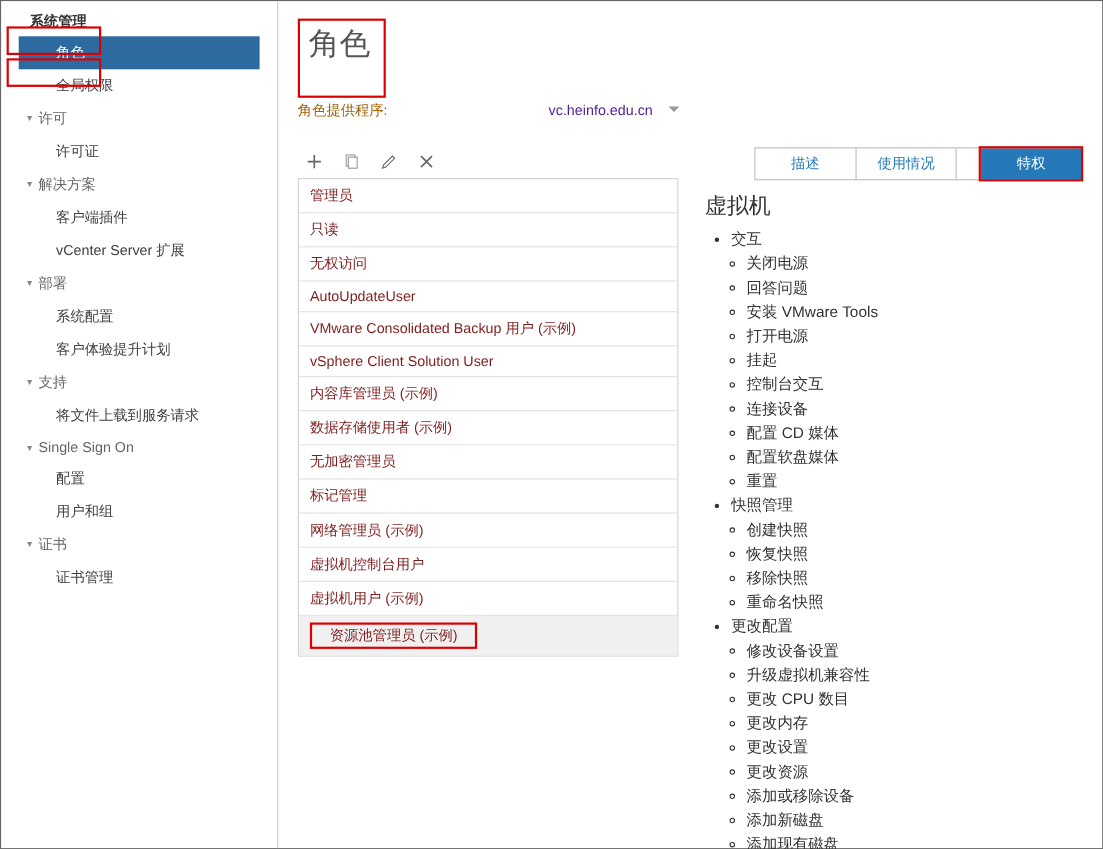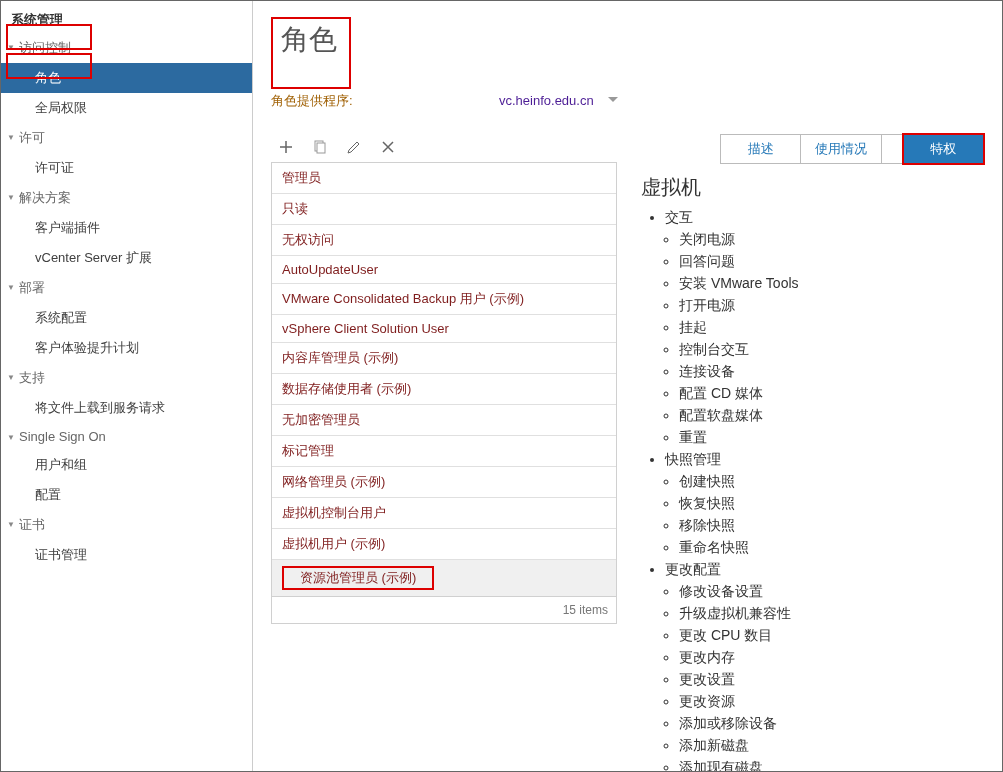--- a/index.html
+++ b/index.html
@@ -1,18 +1,18 @@
 <!DOCTYPE html>
 <html><head>
 <meta charset="utf-8">
 <style>
 * { box-sizing: border-box; margin: 0; padding: 0; }
 body { font-family: Arial, "Microsoft YaHei", sans-serif; font-size: 13px; color: #333; background: #fff; width: 1003px; height: 772px; overflow: hidden; position: relative; }
 .container { display: flex; width: 100%; height: 100%; border: 1px solid #666; }
-.sidebar { width: 252px; border-right: 1px solid #ccc; padding: 6px 0; }
+.sidebar { width: 252px; border-right: 1px solid #ccc; padding: 6px 16px; }
 .sidebar-header { font-weight: bold; padding: 4px 10px; font-size: 13px; }
 .nav-group-title { padding: 6px 10px 6px 18px; font-size: 13px; color: #666; position: relative; cursor: pointer; }
 .nav-group-title::before { content: "▼"; font-size: 8px; position: absolute; left: 6px; top: 10px; color: #888; }
 .nav-item { padding: 6px 10px 6px 34px; cursor: pointer; color: #404040; }
 .nav-item.active { background: #2c6aa0; color: #fff; }
 .red-box { border: 2px solid #d00; display: inline-block; }
 .main { flex: 1; padding: 16px 18px; overflow: auto; }
 .page-title { font-size: 28px; font-weight: normal; color: #555; margin-bottom: 26px; display: inline-block; padding: 2px 12px 2px 8px; }
 .provider-row { display: flex; align-items: center; margin-bottom: 22px; }
 .provider-label { width: 224px; color: #a16207; }
@@ -21,55 +21,54 @@
 .content-row { display: flex; gap: 16px; align-items: flex-start; }
 .roles-panel { width: 346px; }
 .roles-toolbar { display: flex; gap: 16px; padding: 4px 6px; align-items: center; }
 .tool-icon { width: 18px; height: 18px; cursor: pointer; color: #666; display: flex; align-items: center; justify-content: center; }
 .roles-list { border: 1px solid #d0d0d0; margin-top: 2px; }
 .role-item { padding: 6px 10px; border-bottom: 1px solid #e0e0e0; cursor: pointer; color: #7f1d1d; font-size: 13px; }
 .role-item:last-child { border-bottom: none; }
 .role-item.selected { background: #f0f0f0; }
 .roles-footer { text-align: right; padding: 6px 8px; color: #777; font-size: 12px; border: 1px solid #d0d0d0; border-top: none; }
 .details-panel { flex: 1; }
-.tabs { display: flex; border: 1px solid #bbb; width: 264px; margin-bottom: 10px; margin-left: auto; }
+.tabs { display: flex; border: 1px solid #bbb; width: 298px; margin-bottom: 10px; margin-left: auto; }
 .tab { flex: 1; text-align: center; padding: 5px 0; cursor: pointer; color: #2679b8; border-right: 1px solid #bbb; font-size: 13px; }
 .tab:last-child { border-right: none; }
 .tab.active { background: #2679b8; color: #fff; }
 .priv-section { font-size: 20px; font-weight: normal; margin-bottom: 6px; margin-left: 8px; }
 .priv-root { list-style: none; margin-left: 20px; }
 .priv-group { list-style: disc; margin-left: 12px; padding: 2px 0; font-size: 14px; }
 .priv-sub { list-style: circle; margin-left: 26px; font-size: 14px; color: #333; }
 .priv-sub li, .priv-group-li { padding: 2px 0; }
 .nav-box-1 { position: absolute; left: 5px; top: 23px; width: 86px; height: 26px; border: 2px solid #d00; pointer-events: none; }
 .nav-box-2 { position: absolute; left: 5px; top: 52px; width: 86px; height: 26px; border: 2px solid #d00; pointer-events: none; }
 </style>
 </head>
 <body>
 
 <div class="container">
   <div class="sidebar" style="position:relative;">
     <div class="sidebar-header">系统管理</div>
     <div id="nav-groups">
-        <div class="nav-group-title">访问控制</div>
         <div class="nav-item active">角色</div>
         <div class="nav-item">全局权限</div>
         <div class="nav-group-title">许可</div>
         <div class="nav-item">许可证</div>
         <div class="nav-group-title">解决方案</div>
         <div class="nav-item">客户端插件</div>
         <div class="nav-item">vCenter Server 扩展</div>
         <div class="nav-group-title">部署</div>
         <div class="nav-item">系统配置</div>
         <div class="nav-item">客户体验提升计划</div>
         <div class="nav-group-title">支持</div>
         <div class="nav-item">将文件上载到服务请求</div>
         <div class="nav-group-title">Single Sign On</div>
+        <div class="nav-item">配置</div>
         <div class="nav-item">用户和组</div>
-        <div class="nav-item">配置</div>
         <div class="nav-group-title">证书</div>
         <div class="nav-item">证书管理</div>
       </div>
     <div class="nav-box-1"></div>
     <div class="nav-box-2"></div>
   </div>
 
   <div class="main">
     <div class="red-box">
       <h1 class="page-title">角色</h1>
@@ -114,21 +113,20 @@
             <div class="role-item">vSphere Client Solution User</div>
             <div class="role-item">内容库管理员 (示例)</div>
             <div class="role-item">数据存储使用者 (示例)</div>
             <div class="role-item">无加密管理员</div>
             <div class="role-item">标记管理</div>
             <div class="role-item">网络管理员 (示例)</div>
             <div class="role-item">虚拟机控制台用户</div>
             <div class="role-item">虚拟机用户 (示例)</div>
             <div class="role-item selected"><span style="border: 2px solid rgb(221, 0, 0); padding: 1px 16px; display: inline-block;">资源池管理员 (示例)</span></div>
           </div>
-        <div class="roles-footer">15 items</div>
       </div>
 
       <div class="details-panel">
         <div class="tabs" id="tabs">
             <div class="tab">描述</div>
             <div class="tab">使用情况</div>
             <div class="tab active" style="position: relative; margin-left: 22px;"><span style="position: absolute; inset: -2px; border: 2px solid rgb(221, 0, 0); pointer-events: none;"></span><span>特权</span></div>
           </div>
         <div>
           <div class="priv-section">虚拟机</div>

